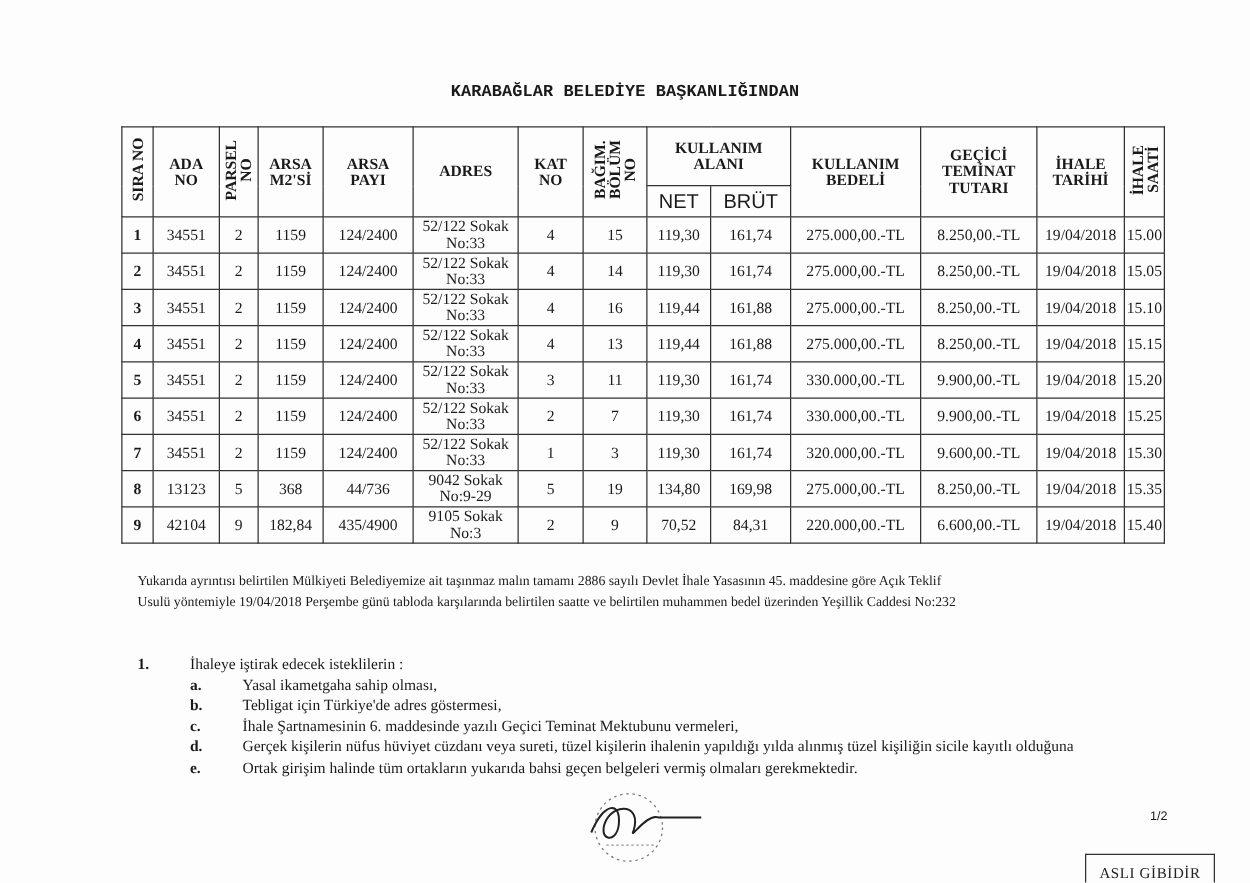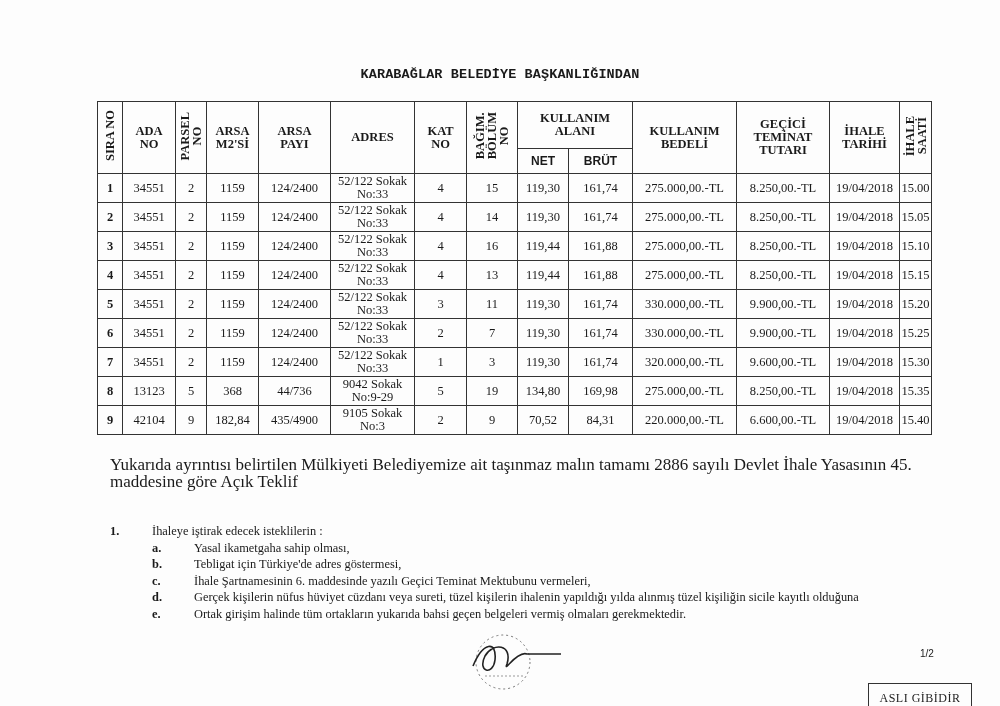--- a/index.html
+++ b/index.html
@@ -13,29 +13,29 @@
     }
     table.grid {
       position: absolute; left: 97px; top: 101px; border-collapse: collapse;
       table-layout: fixed; width: 834px;
     }
     table.grid td, table.grid th {
       border: 1px solid #333; text-align: center; vertical-align: middle; padding: 0;
       font-size: 12.5px;
     }
     table.grid th { font-weight: bold; font-size: 12.5px; line-height: 13px; }
-    table.grid th.sans { font-family: "Liberation Sans", sans-serif; font-weight: bold; font-size: 12px; }
+    table.grid th.sans { font-family: "Liberation Sans", sans-serif; font-weight: normal; font-size: 16px; }
     .vert { writing-mode: vertical-rl; transform: rotate(180deg); display: inline-block; line-height: 12px; white-space: nowrap; }
     tr.hrow1 th { height: 46px; }
     tr.hrow2 th { height: 24px; }
     tbody tr td { height: 28px; }
     td.sira { font-weight: bold; }
     td.addr { font-size: 12px; line-height: 13px; }
     .para {
-      position: absolute; left: 110px; top: 457px; width: 820px; font-size: 17px; line-height: 16.5px;
+      position: absolute; left: 110px; top: 457px; width: 820px; font-size: 11px; line-height: 16.5px;
     }
     .list { position: absolute; left: 110px; top: 523px; width: 840px; font-size: 12.4px; line-height: 16.5px; }
     .list .main { display: flex; }
     .list .main .num { width: 42px; font-weight: bold; }
     .sub { display: flex; margin-left: 42px; }
     .sub .letter { width: 42px; font-weight: bold; }
     .sub .txt { flex: 1; }
     .stamp-sig {
       position: absolute; left: 455px; top: 632px; width: 110px; height: 60px;
     }
@@ -262,20 +262,21 @@
         <td>220.000,00.-TL</td>
         <td>6.600,00.-TL</td>
         <td>19/04/2018</td>
         <td>15.40</td>
       </tr>
     </tbody>
 </table>
 
 <div class="para">
   <div>Yukarıda ayrıntısı belirtilen Mülkiyeti Belediyemize ait taşınmaz malın tamamı 2886 sayılı Devlet İhale Yasasının 45. maddesine göre Açık Teklif</div>
+  <div>Usulü yöntemiyle 19/04/2018 Perşembe günü tabloda karşılarında belirtilen saatte ve belirtilen muhammen bedel üzerinden Yeşillik Caddesi No:232</div>
 </div>
 
 <div class="list">
   <div class="main">
     <span class="num">1.</span>
     <span>İhaleye iştirak edecek isteklilerin :</span>
   </div>
   <div id="sublist">
       <div class="sub">
         <span class="letter">a.</span>

